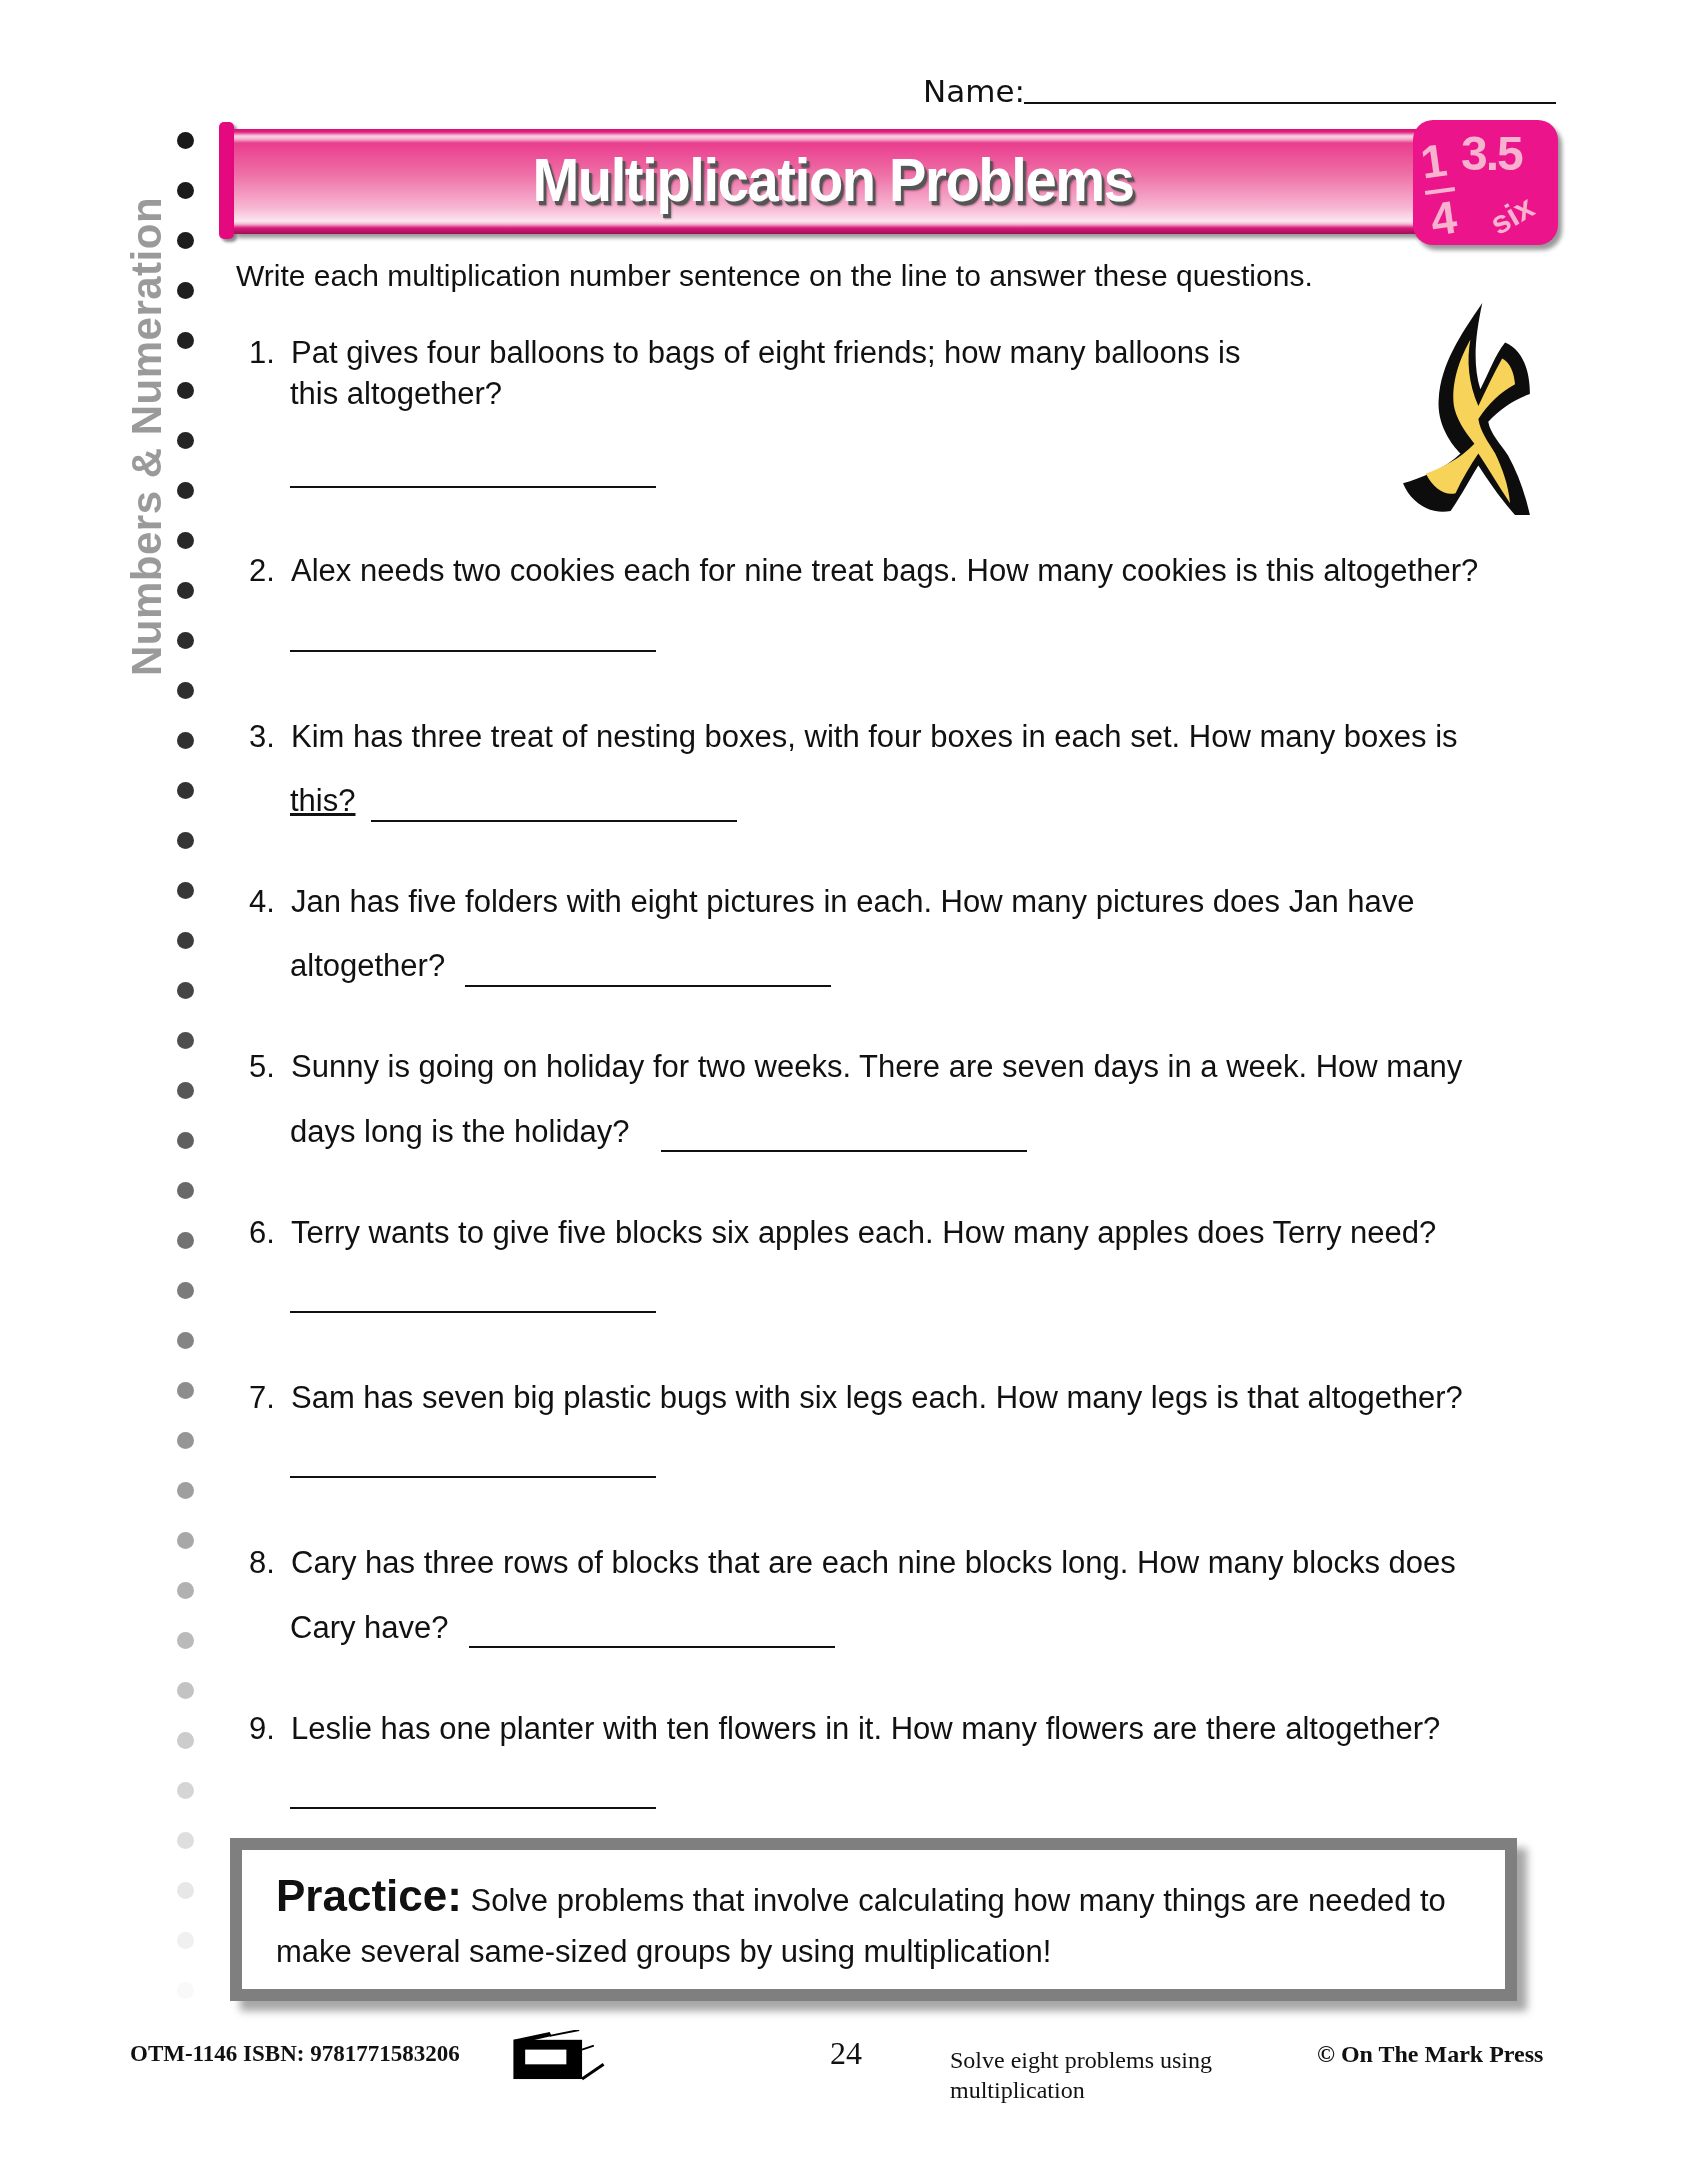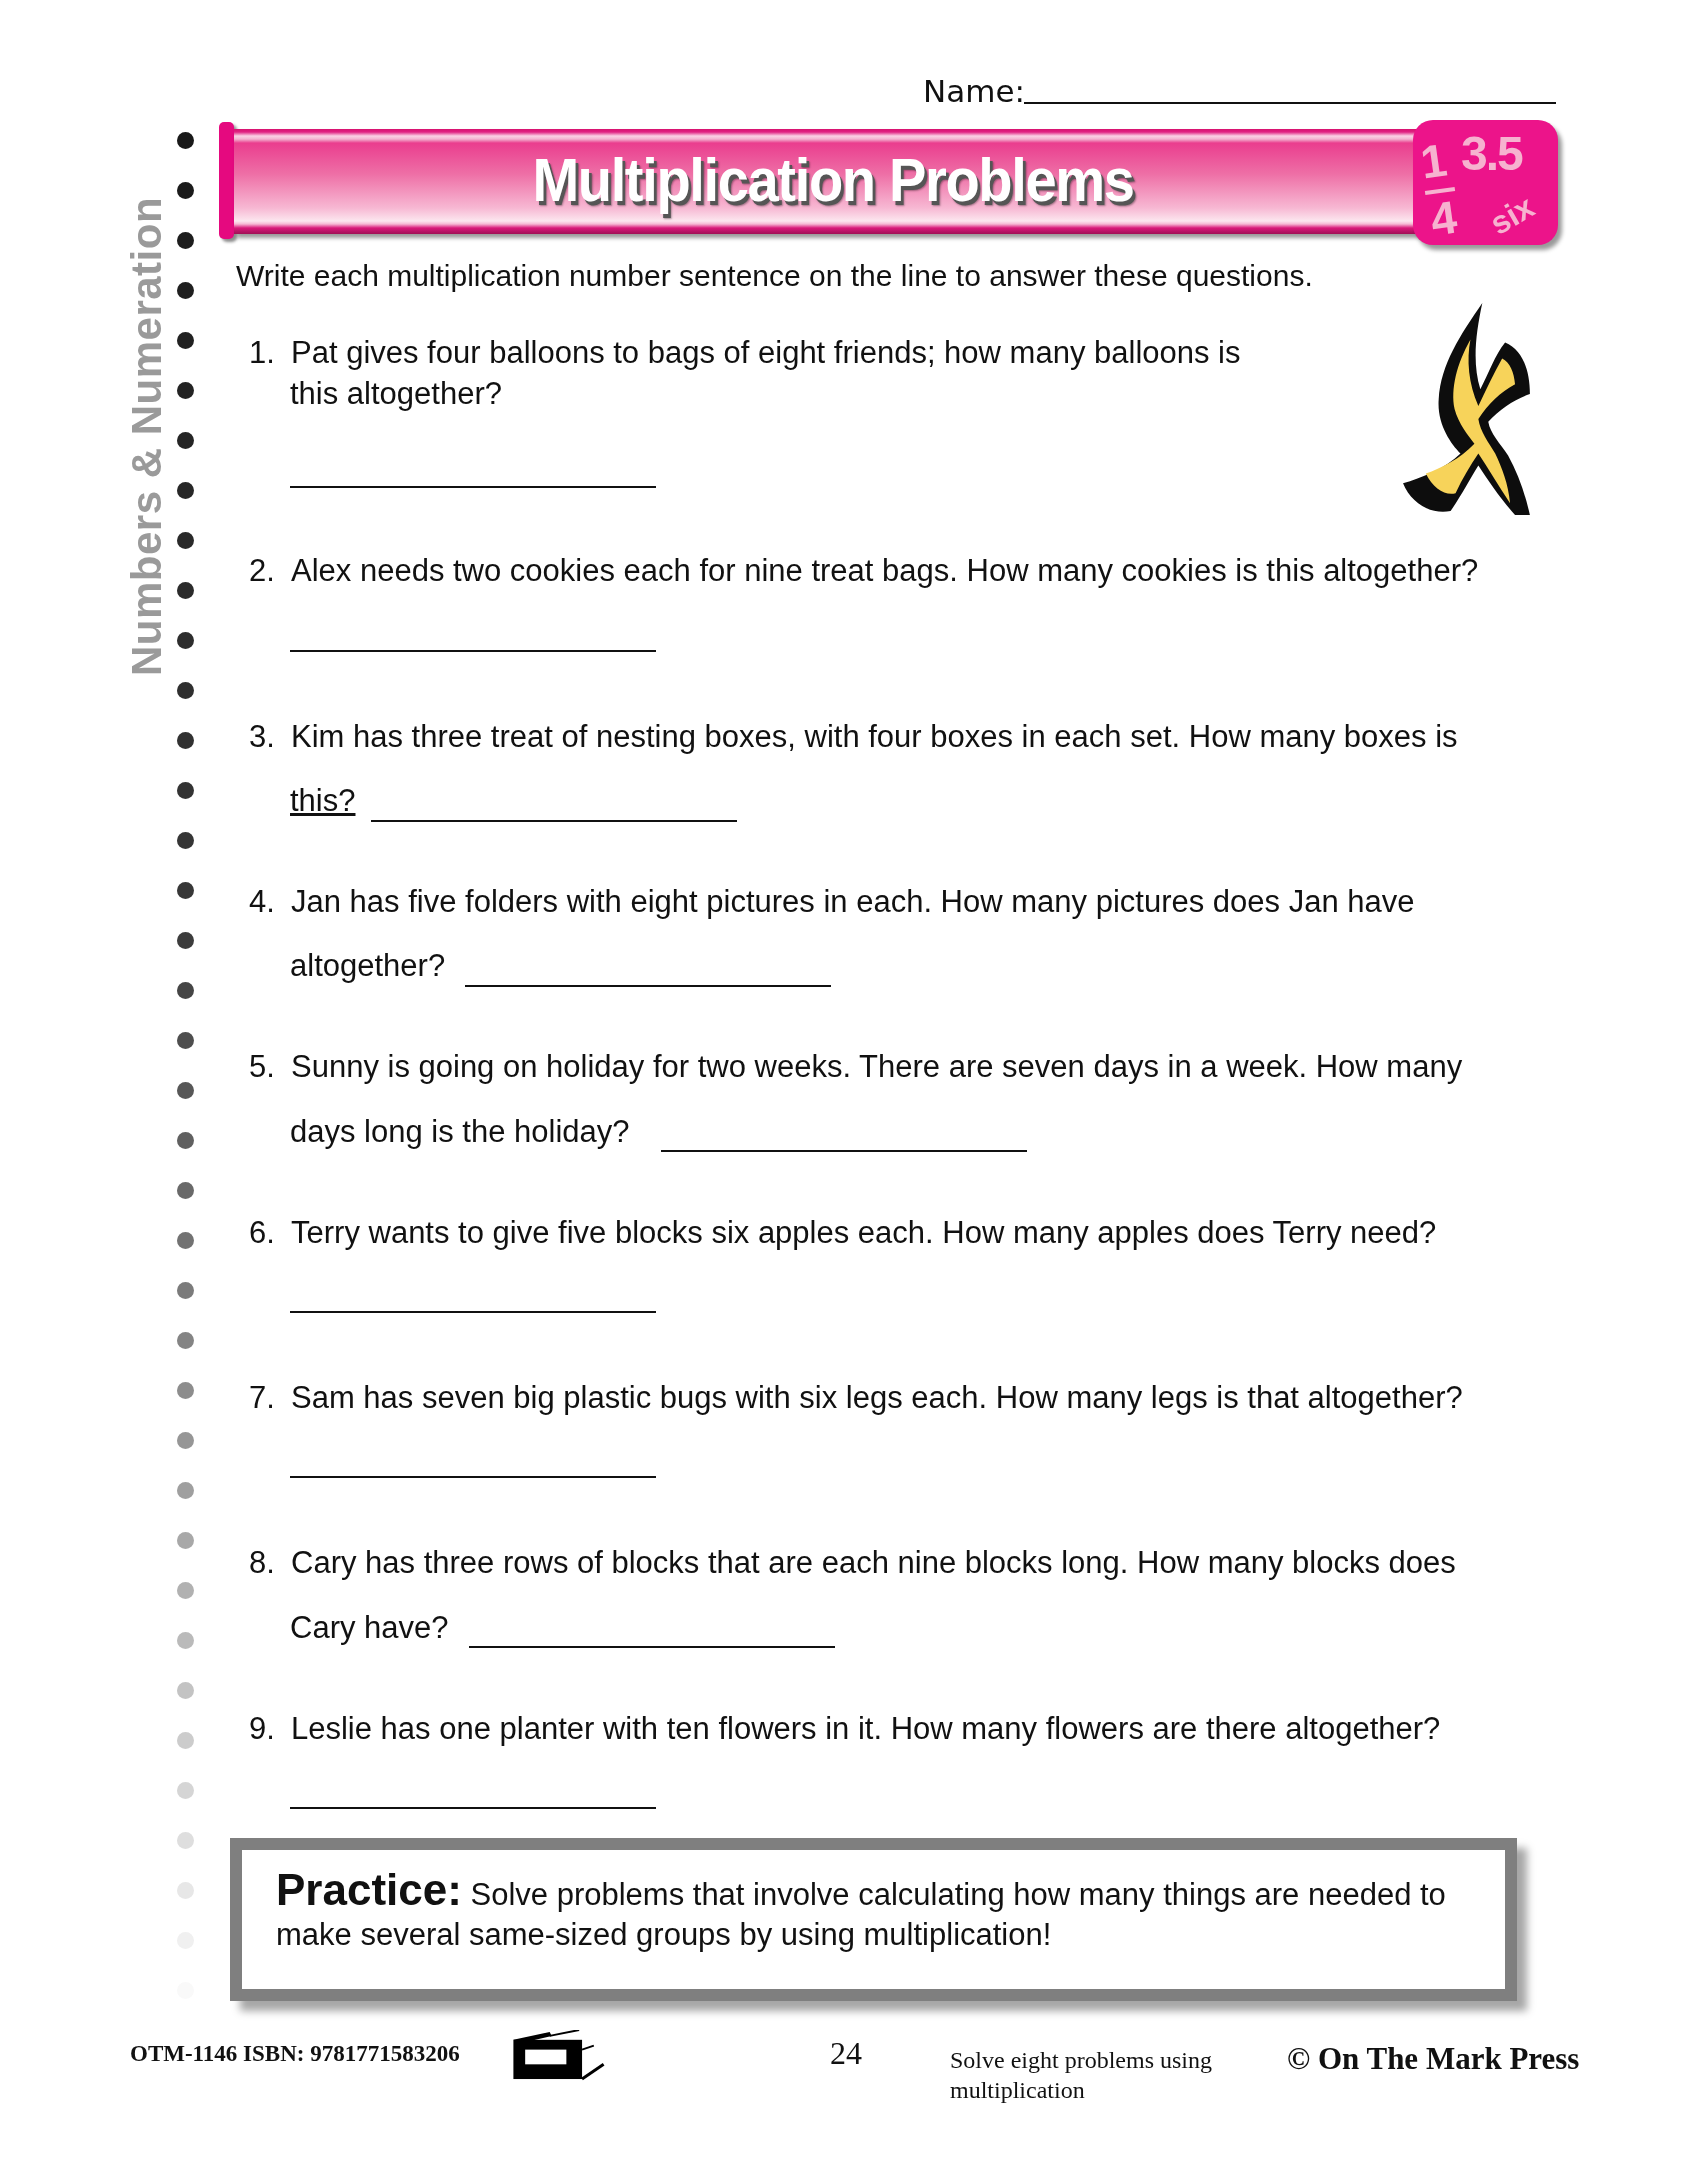--- a/index.html
+++ b/index.html
@@ -53,28 +53,28 @@
   .q-num { position: absolute; left: 0; top: 0; }
   .q-text { position: absolute; left: 42px; top: 0; }
   .q-line2 { position: absolute; left: 290px; font-size: 31px; white-space: nowrap; color: #111; }
   .ans-line { position: absolute; height: 2px; background: #111; width: 366px; }
 
   .practice {
     position: absolute; left: 230px; top: 1838px; width: 1287px; height: 163px;
     border: 12px solid #7f7f7f; background: #ffffff;
     box-shadow: 10px 10px 8px rgba(0,0,0,0.35);
   }
-  .practice-text { position: absolute; left: 34px; top: 20px; width: 1218px; font-size: 31px; line-height: 40px; color: #111; }
+  .practice-text { position: absolute; left: 34px; top: 20px; width: 1218px; font-size: 31px; line-height: 51px; color: #111; }
   .practice-head { font-weight: bold; font-size: 44px; }
 
   .footer { position: absolute; top: 2041px; font-family: "Liberation Serif", serif; font-size: 23px; color: #111; white-space: nowrap; }
   .f-code { left: 130px; font-weight: bold; }
   .f-page { left: 830px; top: 2035px; font-size: 32px; }
   .f-desc { left: 950px; top: 2045px; font-size: 24px; line-height: 30px; white-space: normal; width: 297px; }
-  .f-copy { left: 1287px; font-weight: bold; font-size: 31px; }
+  .f-copy { left: 1317px; font-weight: bold; font-size: 24px; }
   .copier-icon { position: absolute; left: 510px; top: 2030px; width: 99px; height: 51px; }
 </style>
 </head>
 <body>
 
 <div class="name-label">Name:</div>
 <div class="name-line"></div>
 
 <div class="side-label">Numbers &amp; Numeration</div>
 <div class="dots" id="dots">

